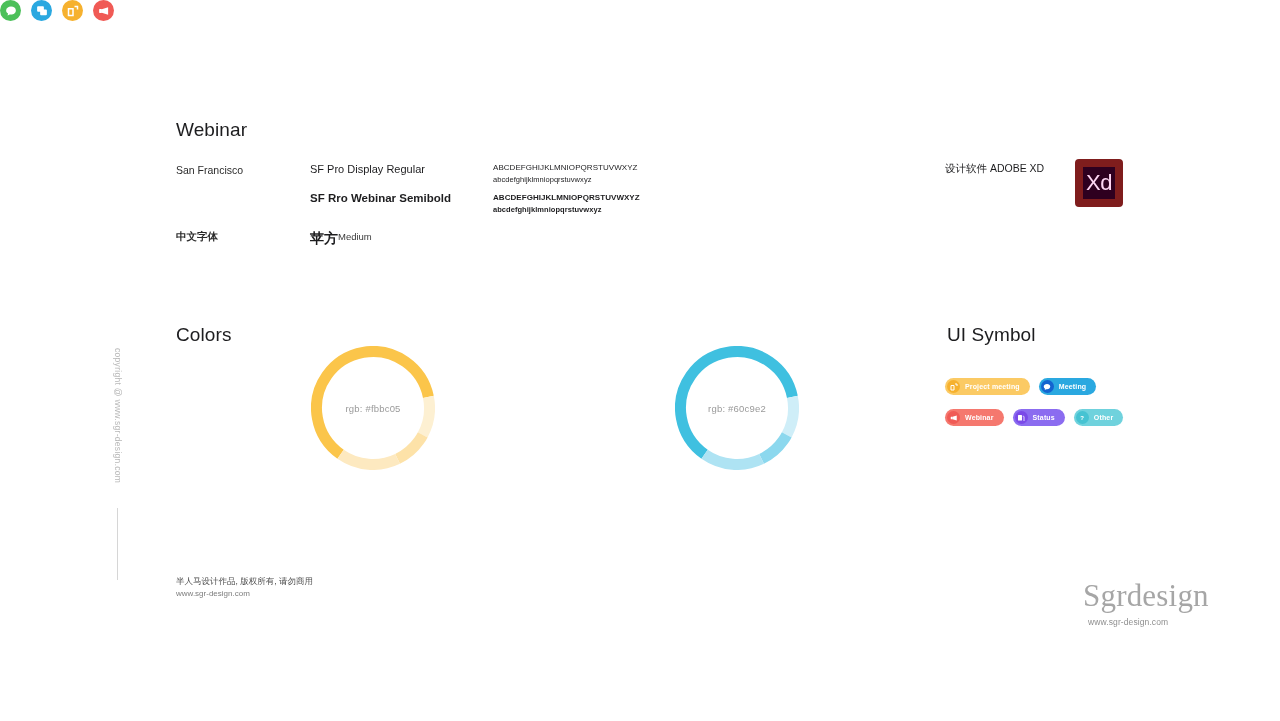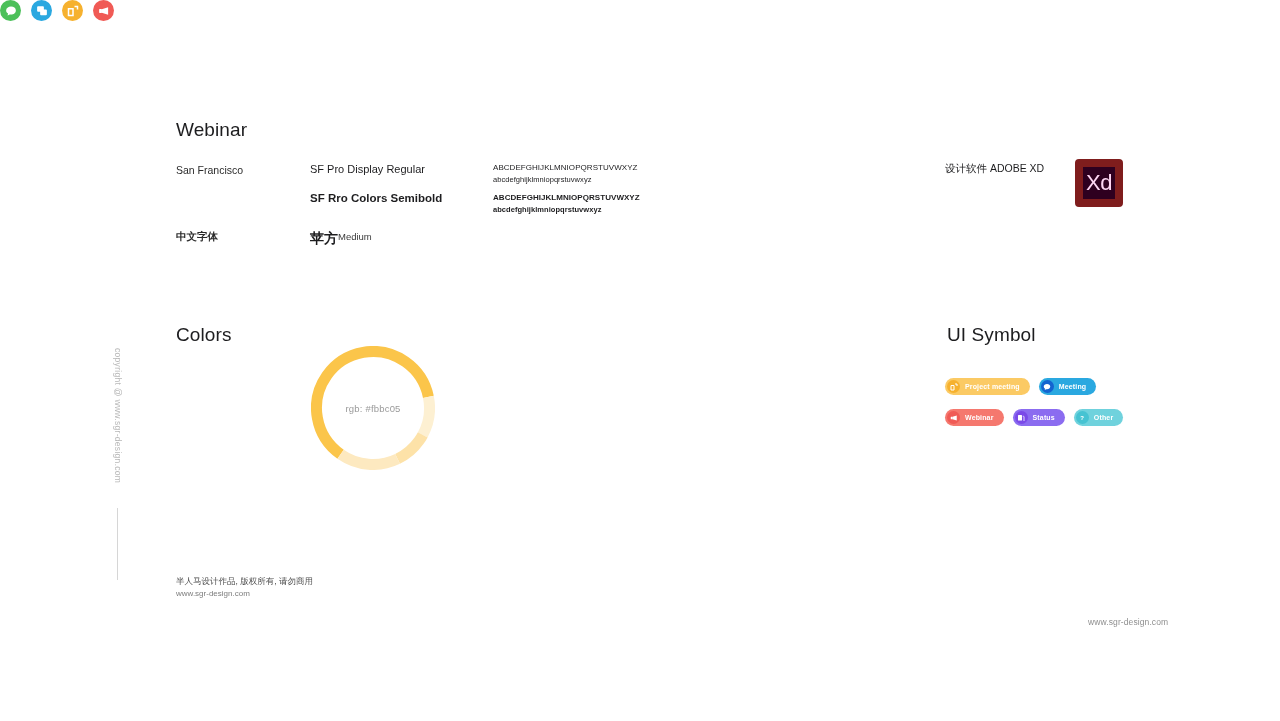--- a/index.html
+++ b/index.html
@@ -168,21 +168,21 @@
 
   <div class="rail">
     <div class="rail-text">copyright @ www.sgr-design.com</div>
     <div class="rail-line"></div>
   </div>
 
   <div class="h-section" id="h-typeface">Webinar</div>
 
   <div class="tf-label" id="tf-san">San Francisco</div>
   <div class="tf-style" id="tf-reg">SF Pro Display  Regular</div>
-  <div class="tf-style" id="tf-semi">SF Rro Colors Semibold</div>
+  <div class="tf-style" id="tf-semi">SF Rro Webinar Semibold</div>
 
   <div class="tf-label" id="tf-cn">中文字体</div>
   <div class="tf-style" id="tf-cnfam">苹方</div>
   <div class="tf-style" id="tf-cnwt">Medium</div>
 
   <div class="spec-block" id="spec-reg">
     <div class="spec-upper">ABCDEFGHIJKLMNIOPQRSTUVWXYZ</div>
     <div class="spec-lower">abcdefghijklmniopqrstuvwxyz</div>
   </div>
 
@@ -202,20 +202,29 @@
     <svg viewBox="0 0 124 124">
         <circle cx="62" cy="62" r="56.5" fill="none" stroke="#fbc54a" stroke-width="11" stroke-dasharray="220.0999813105009 134.8999885451457" stroke-dashoffset="0" transform="rotate(125 62 62)"></circle>
         <circle cx="62" cy="62" r="56.5" fill="none" stroke="#fdf0d2" stroke-width="11" stroke-dasharray="39.049996684121126 315.94997317152547" stroke-dashoffset="-220.0999813105009" transform="rotate(125 62 62)"></circle>
         <circle cx="62" cy="62" r="56.5" fill="none" stroke="#fde2a8" stroke-width="11" stroke-dasharray="35.499996985564664 319.49997287008193" stroke-dashoffset="-259.149977994622" transform="rotate(125 62 62)"></circle>
         <circle cx="62" cy="62" r="56.5" fill="none" stroke="#fde9c0" stroke-width="11" stroke-dasharray="60.34999487545993 294.6499749801867" stroke-dashoffset="-294.6499749801867" transform="rotate(125 62 62)"></circle>
       </svg>
     <div class="ring-label">rgb: #fbbc05</div>
   </div>
 
 
+  <div class="ring-wrap" id="ring-3">
+    <svg viewBox="0 0 124 124">
+        <circle cx="62" cy="62" r="56.5" fill="none" stroke="#3fc0e0" stroke-width="11" stroke-dasharray="220.0999813105009 134.8999885451457" stroke-dashoffset="0" transform="rotate(125 62 62)"></circle>
+        <circle cx="62" cy="62" r="56.5" fill="none" stroke="#cfeef8" stroke-width="11" stroke-dasharray="39.049996684121126 315.94997317152547" stroke-dashoffset="-220.0999813105009" transform="rotate(125 62 62)"></circle>
+        <circle cx="62" cy="62" r="56.5" fill="none" stroke="#8cd8ee" stroke-width="11" stroke-dasharray="35.499996985564664 319.49997287008193" stroke-dashoffset="-259.149977994622" transform="rotate(125 62 62)"></circle>
+        <circle cx="62" cy="62" r="56.5" fill="none" stroke="#aee3f3" stroke-width="11" stroke-dasharray="60.34999487545993 294.6499749801867" stroke-dashoffset="-294.6499749801867" transform="rotate(125 62 62)"></circle>
+      </svg>
+    <div class="ring-label">rgb: #60c9e2</div>
+  </div>
 
   <div class="h-section" id="h-uisymbol">UI Symbol</div>
 
   <div class="pill-row" id="pill-row-1">
       <div class="pill" style="background: rgb(251, 202, 100);">
         <span class="pill-ico" style="background: rgb(246, 177, 46);">
           <svg width="8" height="8" viewBox="0 0 16 16">
             <path d="M2 5h6v9H2z" fill="none" stroke="#ffffff" stroke-width="2"></path>
             <path d="M10 2h4v4" fill="none" stroke="#ffffff" stroke-width="2"></path>
           </svg>
@@ -280,15 +289,16 @@
       <div class="circ-ico" style="background: rgb(240, 90, 85);">
         <svg width="12" height="12" viewBox="0 0 16 16">
           <path d="M13.5 3v10L5 10.3V5.7z" fill="#ffffff"></path>
           <rect x="1.5" y="5.4" width="3.8" height="5.2" rx=".8" fill="#ffffff"></rect>
         </svg>
       </div>
     </div>
 
   <div id="footer-cn">半人马设计作品, 版权所有, 请勿商用</div>
   <div id="footer-url">www.sgr-design.com</div>
+  <div id="brand">Sgrdesign</div>
   <div id="brand-url">www.sgr-design.com</div>
 
 </div>
 
 </body></html>

